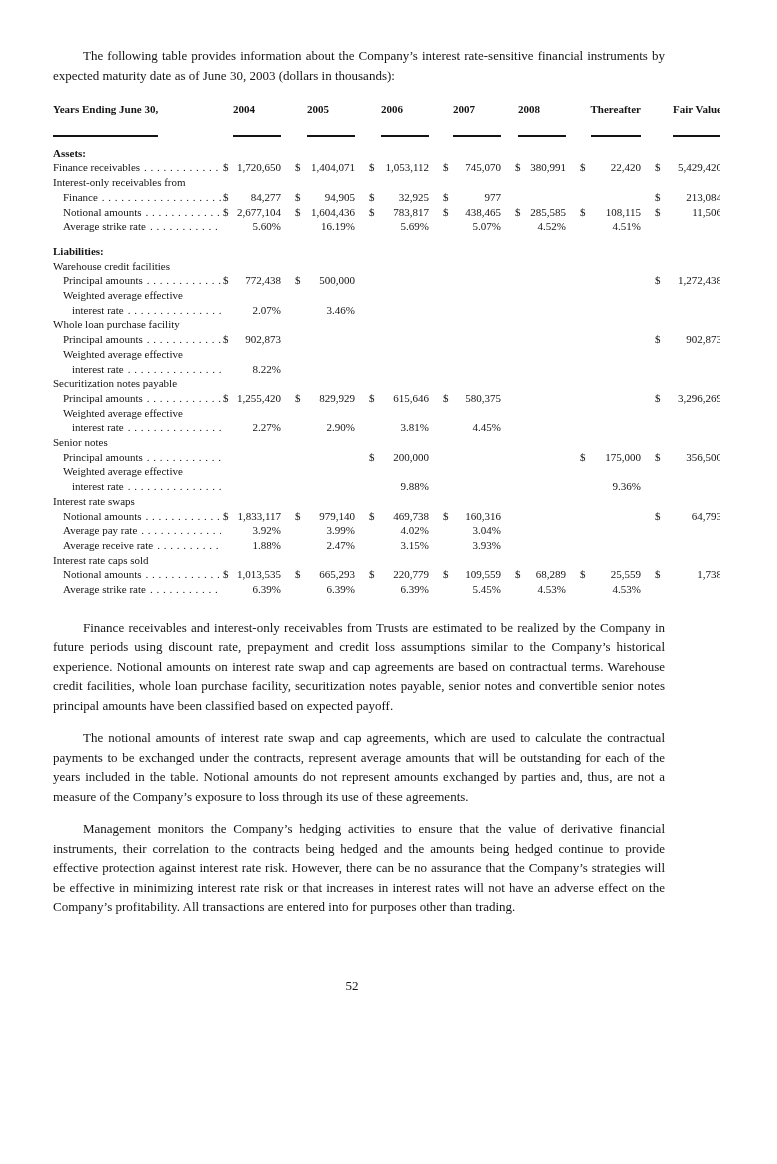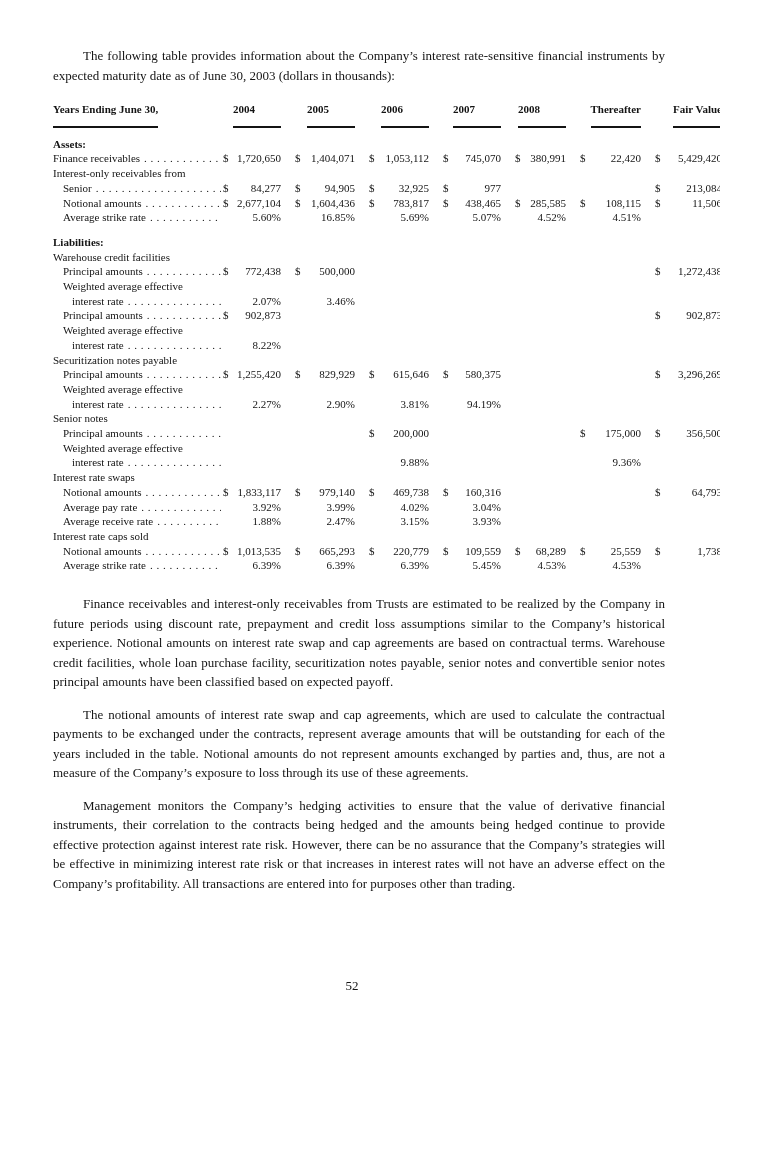--- a/index.html
+++ b/index.html
@@ -30,21 +30,21 @@
     grid-template-columns: 168px 60px 74px 74px 72px 65px 75px 81px;
     line-height: 14.7px;
     align-items: baseline;
   }
   .thead { margin-bottom: 9px; font-weight: bold; }
   .thead .thcell { display: flex; justify-content: flex-end; }
   .thead .thcell.first { justify-content: flex-start; }
   .thead .ul {
     display: inline-block;
     border-bottom: 2px solid #141414;
-    padding-bottom: 9px;
+    padding-bottom: 18px;
     white-space: nowrap;
   }
   .thead .yr { min-width: 48px; text-align: left; }
 
   .tlabel { display: flex; align-items: baseline; white-space: nowrap; overflow: hidden; }
   .ind1 { padding-left: 10px; }
   .ind2 { padding-left: 19px; }
   .bold { font-weight: bold; text-align: right; }
   .leader {
     flex: 1 1 auto;
@@ -155,21 +155,21 @@
           <div class="tcell c1"></div>
           <div class="tcell"></div>
           <div class="tcell"></div>
           <div class="tcell"></div>
           <div class="tcell"></div>
           <div class="tcell"></div>
           <div class="tcell"></div>
         </div>
         <div class="trow">
           <div class="tlabel ind1">
-            <span>Senior</span>
+            <span>Finance</span>
             <span class="leader"> . . . . . . . . . . . . . . . . . . . . . . . . . . . . . . . . . . . . . . . . . . . . . . . . . . . . . . . . . . . .</span>
           </div>
           <div class="tcell c1">
             <span class="cur">$</span>
             <span class="num">84,277</span>
           </div>
           <div class="tcell">
             <span class="cur">$</span>
             <span class="num">94,905</span>
           </div>
@@ -224,21 +224,21 @@
         </div>
         <div class="trow">
           <div class="tlabel ind1">
             <span>Average strike rate</span>
             <span class="leader"> . . . . . . . . . . . . . . . . . . . . . . . . . . . . . . . . . . . . . . . . . . . . . . . . . . . . . . . . . . . .</span>
           </div>
           <div class="tcell c1">
             <span class="num">5.60%</span>
           </div>
           <div class="tcell">
-            <span class="num">16.85%</span>
+            <span class="num">16.19%</span>
           </div>
           <div class="tcell">
             <span class="num">5.69%</span>
           </div>
           <div class="tcell">
             <span class="num">5.07%</span>
           </div>
           <div class="tcell">
             <span class="num">4.52%</span>
           </div>
@@ -316,20 +316,32 @@
           <div class="tcell">
             <span class="num">3.46%</span>
           </div>
           <div class="tcell"></div>
           <div class="tcell"></div>
           <div class="tcell"></div>
           <div class="tcell"></div>
           <div class="tcell"></div>
         </div>
         <div class="trow">
+          <div class="tlabel ind0">
+            <span>Whole loan purchase facility</span>
+          </div>
+          <div class="tcell c1"></div>
+          <div class="tcell"></div>
+          <div class="tcell"></div>
+          <div class="tcell"></div>
+          <div class="tcell"></div>
+          <div class="tcell"></div>
+          <div class="tcell"></div>
+        </div>
+        <div class="trow">
           <div class="tlabel ind1">
             <span>Principal amounts</span>
             <span class="leader"> . . . . . . . . . . . . . . . . . . . . . . . . . . . . . . . . . . . . . . . . . . . . . . . . . . . . . . . . . . . .</span>
           </div>
           <div class="tcell c1">
             <span class="cur">$</span>
             <span class="num">902,873</span>
           </div>
           <div class="tcell"></div>
           <div class="tcell"></div>
@@ -428,21 +440,21 @@
           <div class="tcell c1">
             <span class="num">2.27%</span>
           </div>
           <div class="tcell">
             <span class="num">2.90%</span>
           </div>
           <div class="tcell">
             <span class="num">3.81%</span>
           </div>
           <div class="tcell">
-            <span class="num">94.19%</span>
+            <span class="num">4.45%</span>
           </div>
           <div class="tcell"></div>
           <div class="tcell"></div>
           <div class="tcell"></div>
         </div>
         <div class="trow">
           <div class="tlabel ind0">
             <span>Senior notes</span>
           </div>
           <div class="tcell c1"></div>

